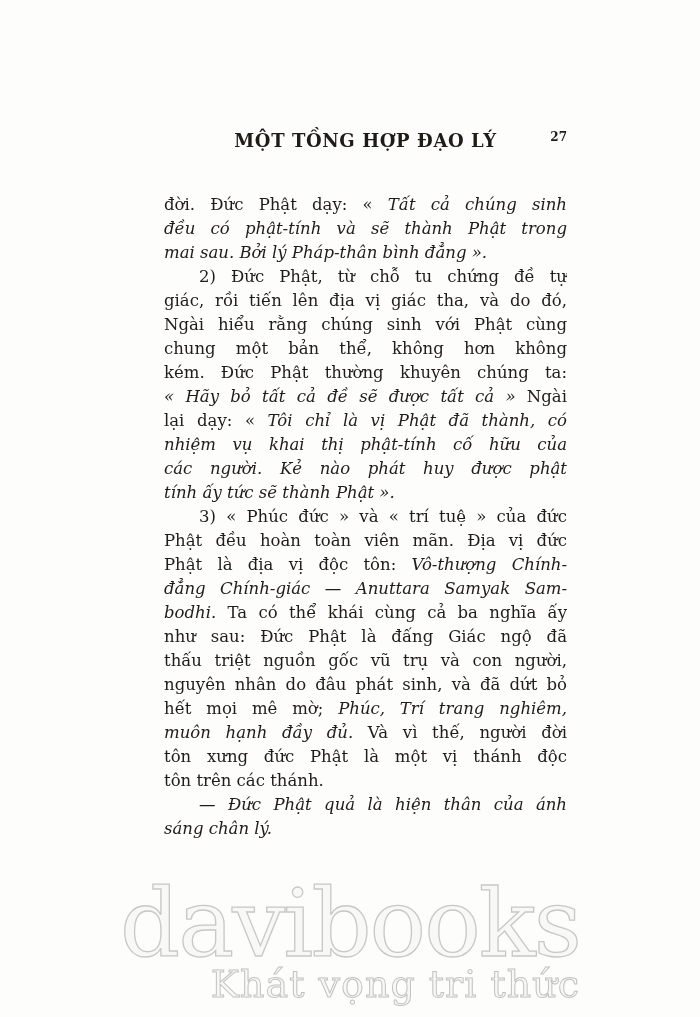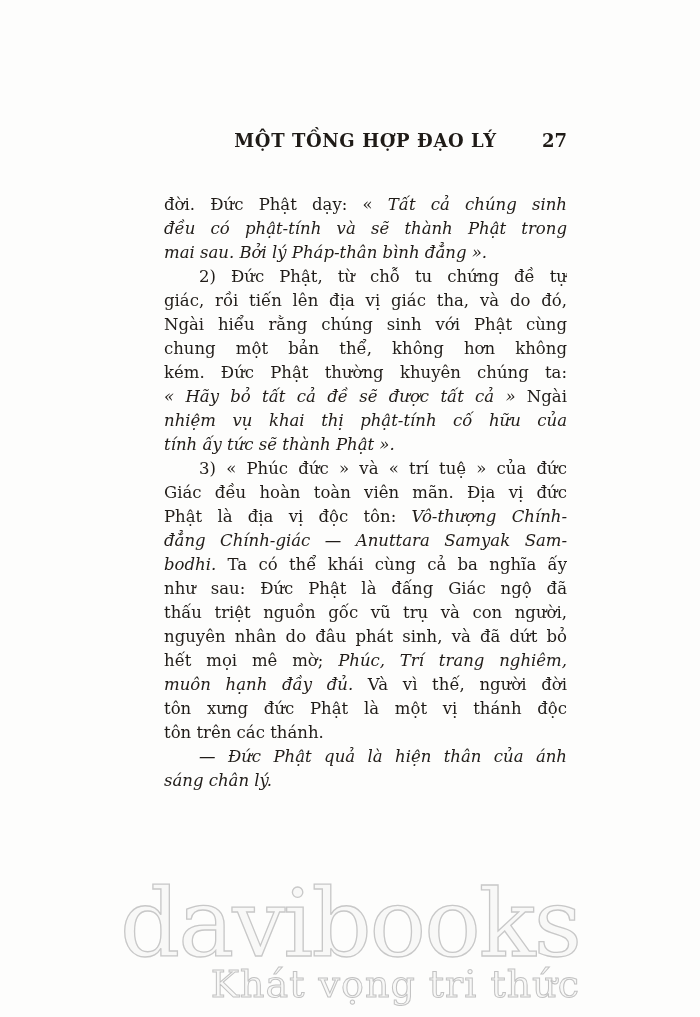--- a/index.html
+++ b/index.html
@@ -15,21 +15,21 @@
   .header{
     position:absolute;left:164px;top:130px;width:403px;height:24px;
     text-align:center;
   }
   .title{
     font-size:18px;font-weight:700;letter-spacing:.6px;
     color:#1f1b17;white-space:nowrap;
   }
   .pagenum{
     position:absolute;right:0;top:0;
-    font-size:18px;font-weight:700;color:#1f1b17;
+    font-size:12px;font-weight:700;color:#1f1b17;
   }
   
   .body{
     position:absolute;left:164px;top:193px;width:403px;
     font-size:16.5px;line-height:24px;font-weight:400;
     color:#201c18;
   }
   .line{
     height:24px;overflow:hidden;
     text-align:justify;text-align-last:justify;
@@ -72,24 +72,26 @@
   <div class="body" id="body-text">
       <div class="line"><span>đời. Đức Phật dạy: « </span><span class="it">Tất cả chúng sinh</span></div>
       <div class="line"><span class="it">đều có phật-tính và sẽ thành Phật trong</span></div>
       <div class="line end"><span class="it">mai sau. Bởi lý Pháp-thân bình đẳng ».</span></div>
       <div class="line ind"><span>2) Đức Phật, từ chỗ tu chứng đề tự</span></div>
       <div class="line"><span>giác, rồi tiến lên địa vị giác tha, và do đó,</span></div>
       <div class="line"><span>Ngài hiểu rằng chúng sinh với Phật cùng</span></div>
       <div class="line"><span>chung một bản thể, không hơn không</span></div>
       <div class="line"><span>kém. Đức Phật thường khuyên chúng ta:</span></div>
       <div class="line"><span class="it">« Hãy bỏ tất cả đề sẽ được tất cả »</span><span> Ngài</span></div>
+      <div class="line"><span>lại dạy: « </span><span class="it">Tôi chỉ là vị Phật đã thành, có</span></div>
       <div class="line"><span class="it">nhiệm vụ khai thị phật-tính cố hữu của</span></div>
+      <div class="line"><span class="it">các người. Kẻ nào phát huy được phật</span></div>
       <div class="line end"><span class="it">tính ấy tức sẽ thành Phật ».</span></div>
       <div class="line ind"><span>3) « Phúc đức » và « trí tuệ » của đức</span></div>
-      <div class="line"><span>Giác đều hoàn toàn viên mãn. Địa vị đức</span></div>
+      <div class="line"><span>Phật đều hoàn toàn viên mãn. Địa vị đức</span></div>
       <div class="line"><span>Phật là địa vị độc tôn: </span><span class="it">Vô-thượng Chính-</span></div>
       <div class="line"><span class="it">đẳng Chính-giác — Anuttara Samyak Sam-</span></div>
       <div class="line"><span class="it">bodhi.</span><span> Ta có thể khái cùng cả ba nghĩa ấy</span></div>
       <div class="line"><span>như sau: Đức Phật là đấng Giác ngộ đã</span></div>
       <div class="line"><span>thấu triệt nguồn gốc vũ trụ và con người,</span></div>
       <div class="line"><span>nguyên nhân do đâu phát sinh, và đã dứt bỏ</span></div>
       <div class="line"><span>hết mọi mê mờ; </span><span class="it">Phúc, Trí trang nghiêm,</span></div>
       <div class="line"><span class="it">muôn hạnh đầy đủ.</span><span> Và vì thế, người đời</span></div>
       <div class="line"><span>tôn xưng đức Phật là một vị thánh độc</span></div>
       <div class="line end"><span>tôn trên các thánh.</span></div>

